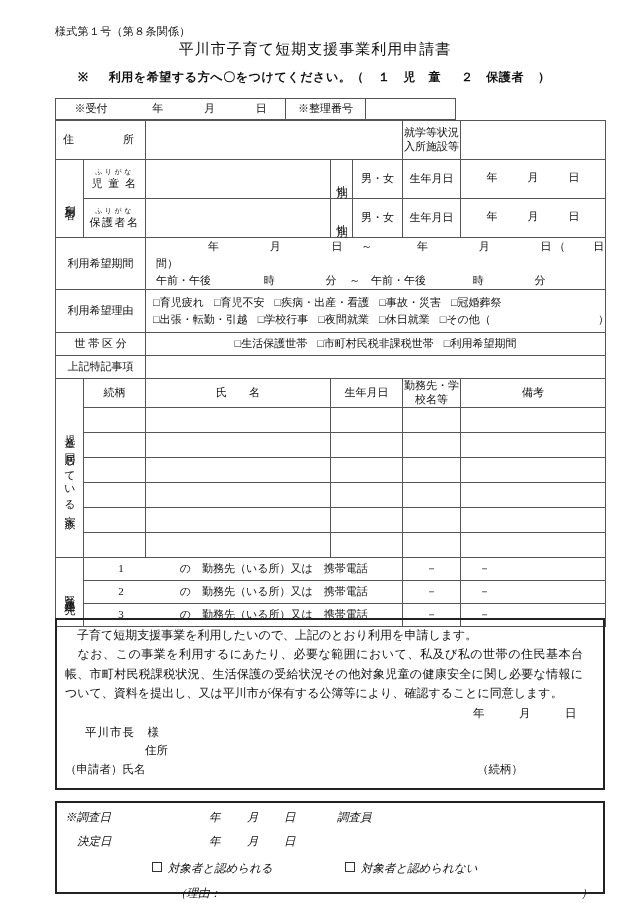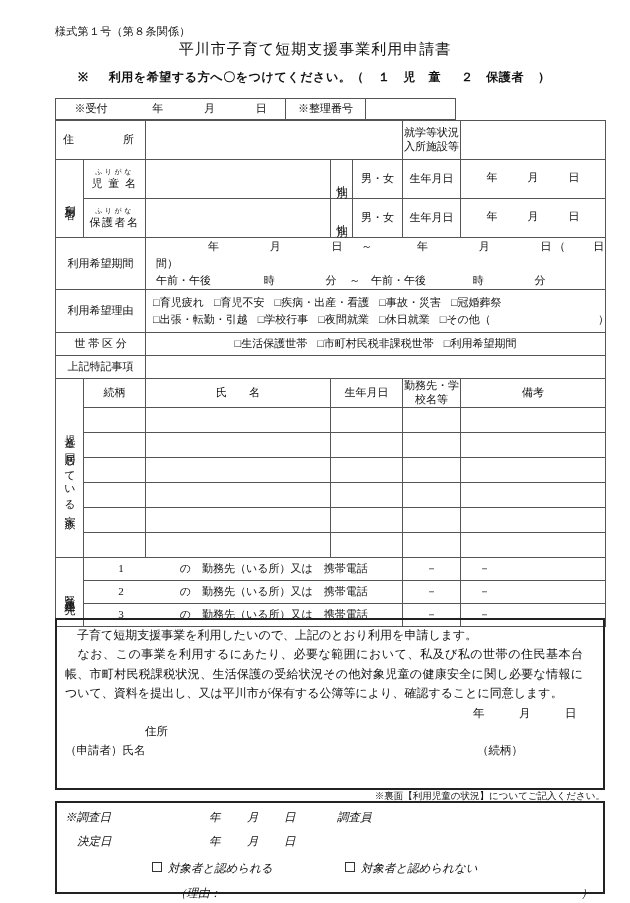--- a/index.html
+++ b/index.html
@@ -429,28 +429,28 @@
     </tr>
   </tbody>
     </table>
 
   <div id="decl-box">
     <div class="para"><span class="ind"></span><span>子育て短期支援事業を利用したいので、上記のとおり利用を申請します。</span></div>
     <div class="para" style="padding-top:0"><span class="ind"></span><span>なお、この事業を利用するにあたり、必要な範囲において、私及び私の世帯の住民基本台帳、市町村民税課税状況、生活保護の受給状況その他対象児童の健康安全に関し必要な情報について、資料を提出し、又は平川市が保有する公簿等により、確認することに同意します。</span></div>
     <div class="decl-date">
       <span>年</span><span class="g"></span><span>月</span><span class="g"></span><span>日</span>
     </div>
+    <div class="mayor">平川市長　様</div>
     <div class="addr-line">住所</div>
     <div class="name-line">
       <span>（申請者）氏名</span>
       <span class="rel">（続柄）</span>
     </div>
   </div>
 
-  <div class="footnote">※裏面【利用児童の状況】についてご記入ください。</div>
 
   <div id="official-box">
     <div class="row" style="padding-top:7px;">
       <span class="lbl" style="left:8px;">※調査日</span>
       <span class="lbl" style="left:152px;">年</span>
       <span class="lbl" style="left:190px;">月</span>
       <span class="lbl" style="left:227px;">日</span>
       <span class="lbl" style="left:280px;">調査員</span>
       <span class="lbl" style="left:340px;"></span>
     </div>

